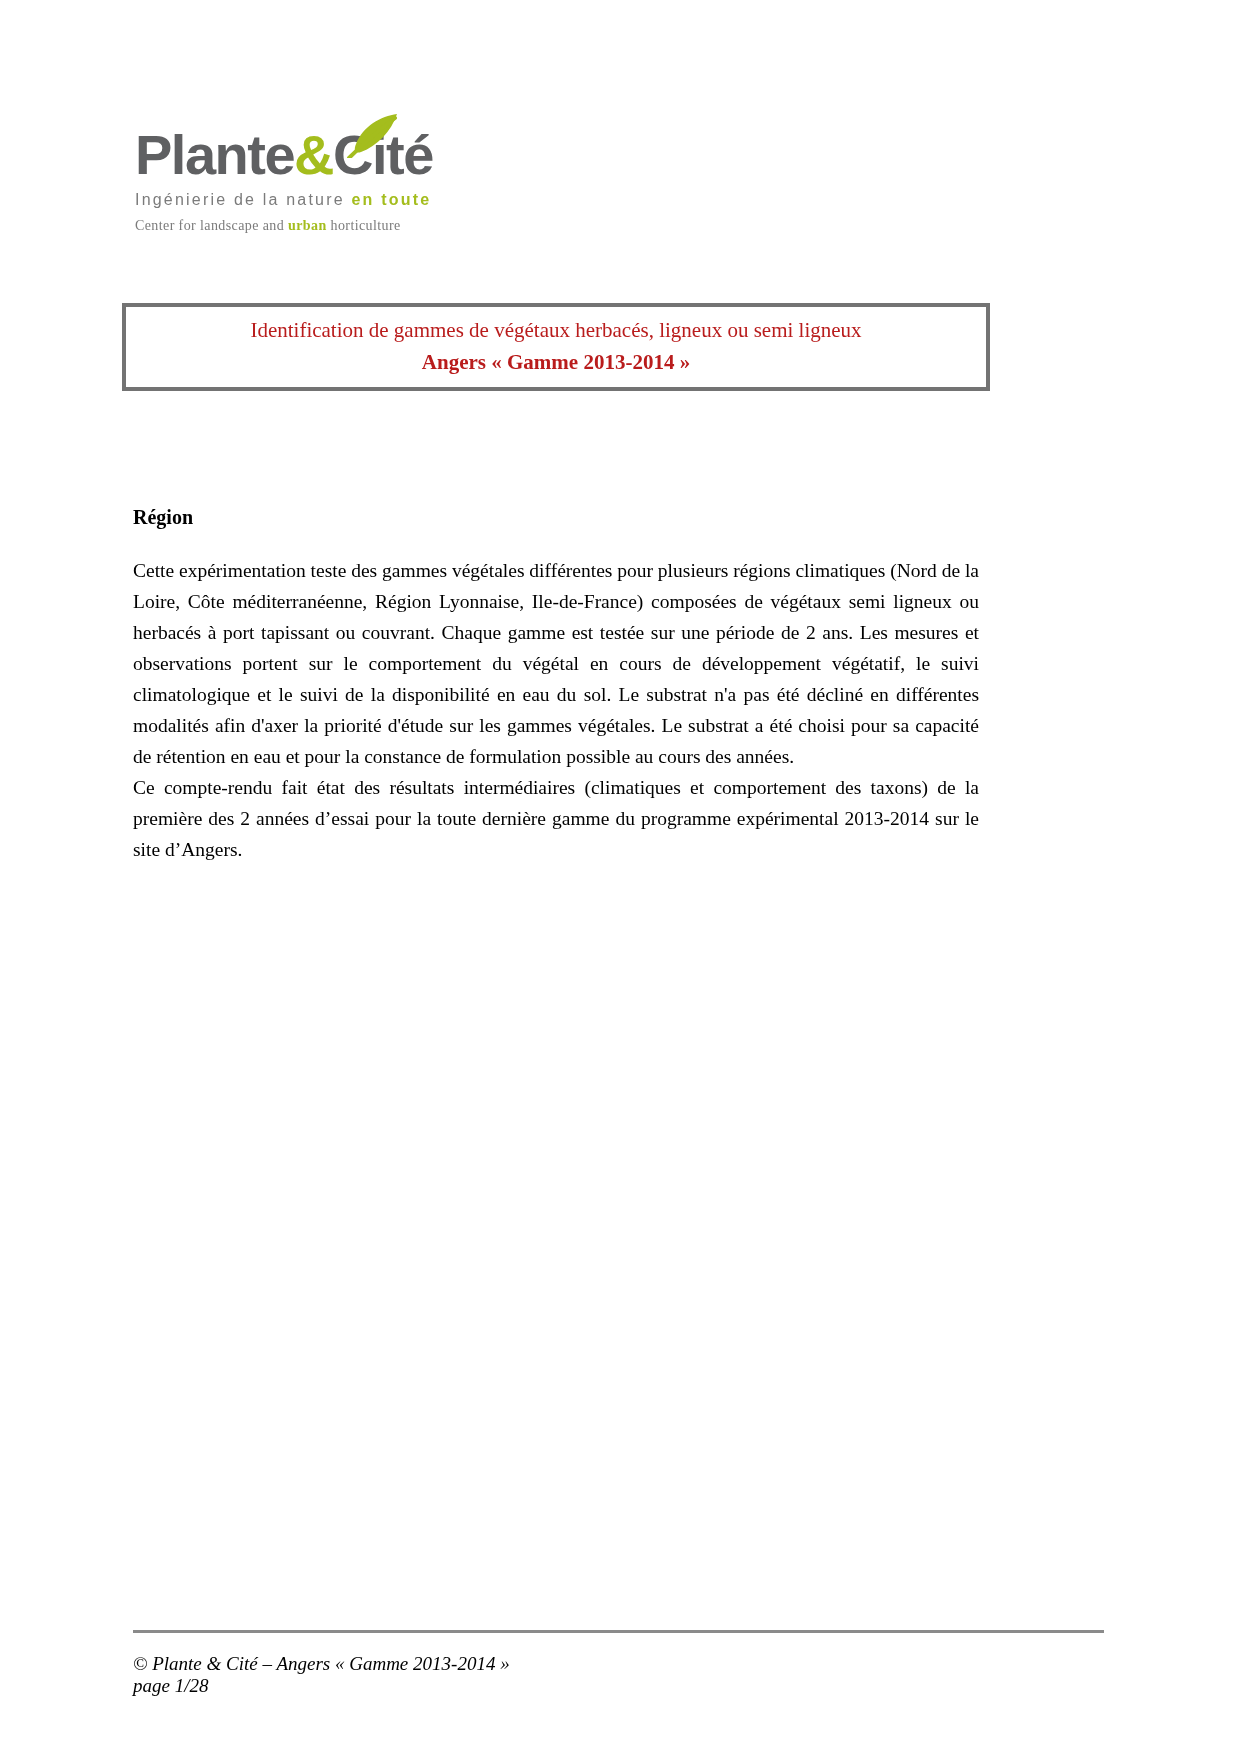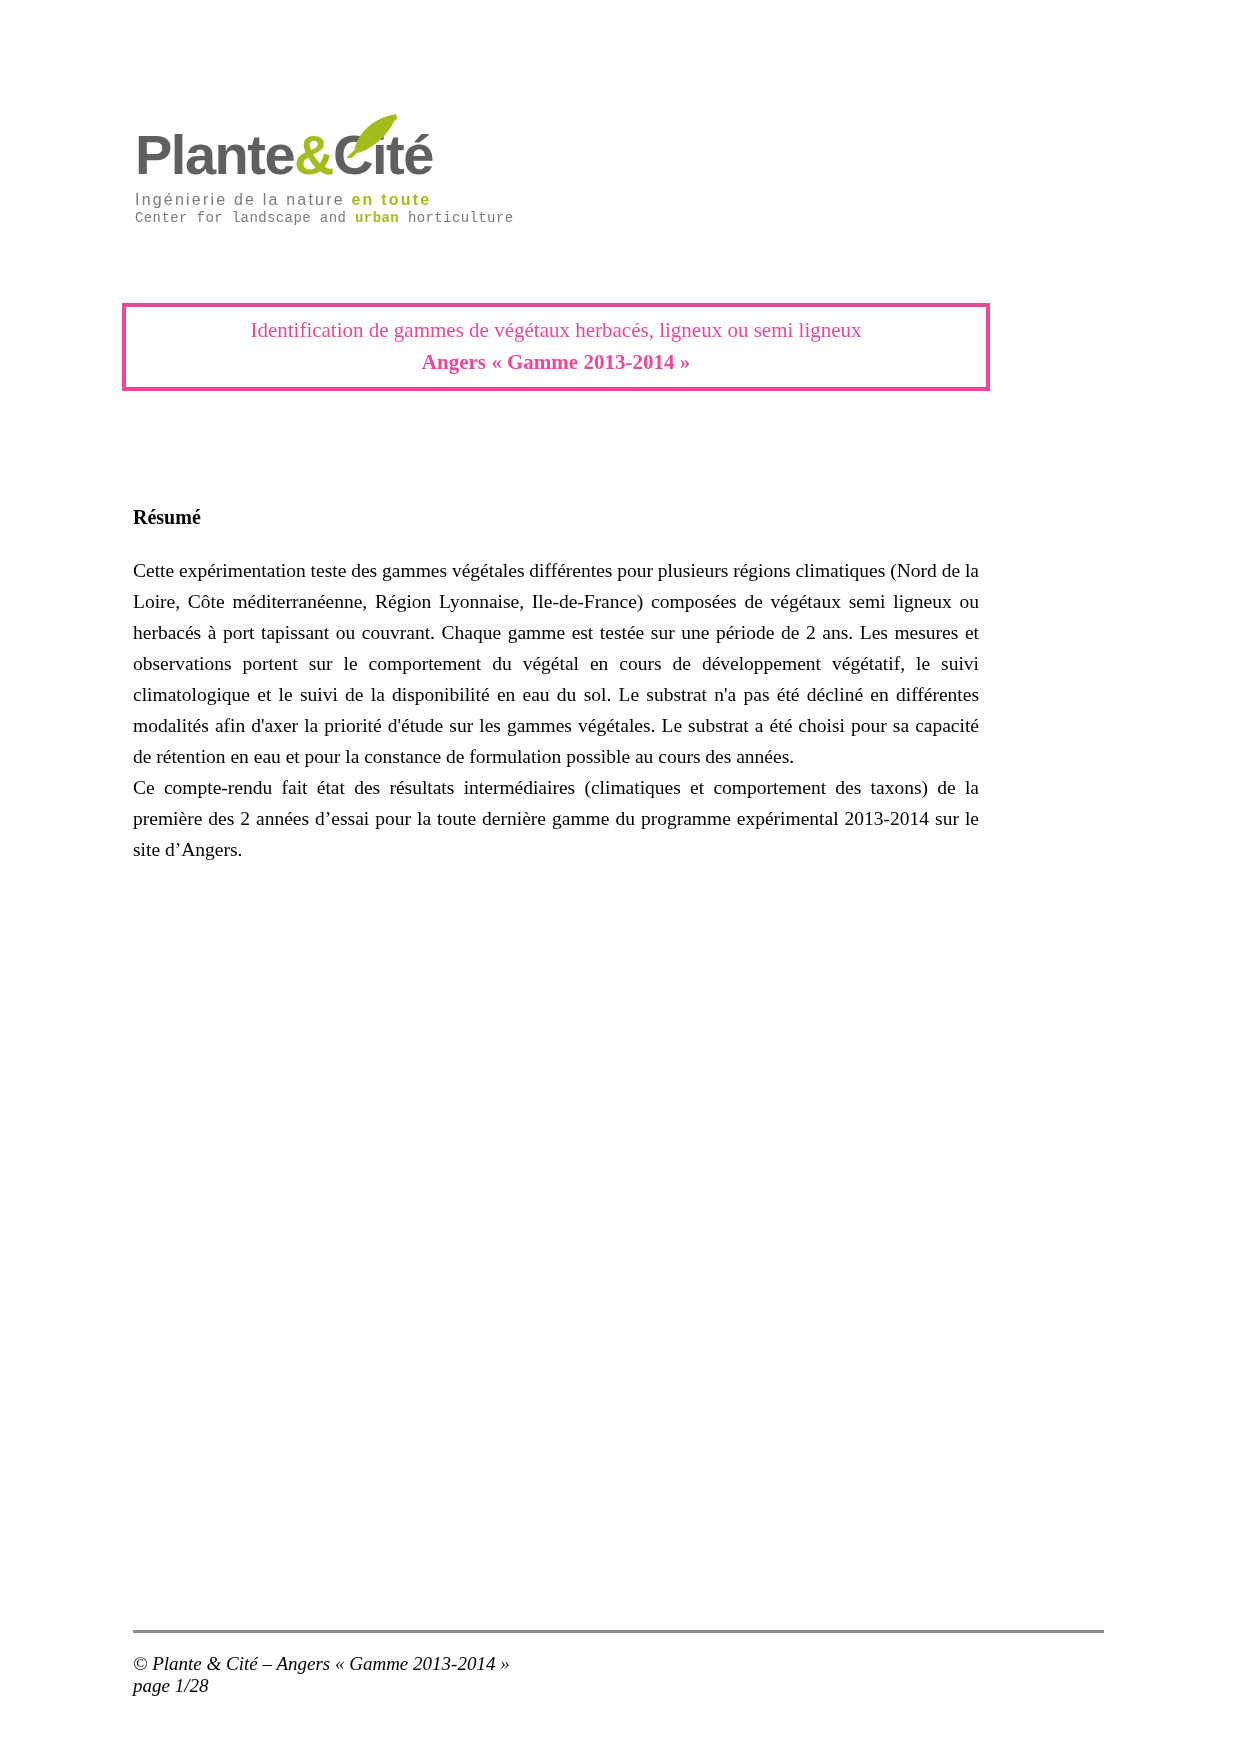--- a/index.html
+++ b/index.html
@@ -18,31 +18,31 @@
     font-size:56px; line-height:1.02; letter-spacing:-1.5px;
     color:#5f6062; white-space:nowrap;
   }
   .brand .amp { color:#a4bd1d; }
   .leaf-wrap { position:absolute; left:212px; top:-16px; pointer-events:none; }
   .tagline1 {
     margin-top:8px; font-family:"Liberation Sans", sans-serif;
     font-size:16px; letter-spacing:2.2px; color:#7b7b7b; white-space:nowrap;
   }
   .tagline2 {
-    margin-top:1px; font-family:Liberation Mono, monospace;
+    margin-top:9px; font-family:Liberation Serif, serif;
     font-size:14px; letter-spacing:0.4px; color:#7b7b7b; white-space:nowrap;
   }
   .green-accent { color:#a4bd1d; font-weight:bold; }
 
   
   .title-box {
     position:absolute; left:122px; top:303px; width:868px;
-    border:4px solid #ec4899; background:#ffffff;
+    border:4px solid #737373; background:#ffffff;
     padding:7px 10px 9px 10px; text-align:center;
-    color:#ec4899; font-size:21px; line-height:32px;
+    color:#b91c1c; font-size:21px; line-height:32px;
   }
   .title-box .bold-line { font-weight:bold; }
 
   
   .resume-heading {
     position:absolute; left:133px; top:506px;
     font-size:20px; font-weight:bold; color:#000;
   }
   .body-text {
     position:absolute; left:133px; top:555px; width:846px;
@@ -85,21 +85,21 @@
       <span class="green-accent">urban</span>
       <span>horticulture</span>
     </div>
   </div>
 
   <div class="title-box">
     <div>Identification de gammes de végétaux herbacés, ligneux ou semi ligneux</div>
     <div class="bold-line">Angers « Gamme 2013-2014 »</div>
   </div>
 
-  <div class="resume-heading">Résumé</div>
+  <div class="resume-heading">Région</div>
 
   <div class="body-text">
     <p>Cette expérimentation teste des gammes végétales différentes pour plusieurs régions climatiques (Nord de la Loire, Côte méditerranéenne, Région Lyonnaise, Ile-de-France) composées de végétaux semi ligneux ou herbacés à port tapissant ou couvrant. Chaque gamme est testée sur une période de 2 ans. Les mesures et observations portent sur le comportement du végétal en cours de développement végétatif, le suivi climatologique et le suivi de la disponibilité en eau du sol. Le substrat n'a pas été décliné en différentes modalités afin d'axer la priorité d'étude sur les gammes végétales. Le substrat a été choisi pour sa capacité de rétention en eau et pour la constance de formulation possible au cours des années.</p>
     <p>Ce compte-rendu fait état des résultats intermédiaires (climatiques et comportement des taxons) de la première des 2 années d’essai pour la toute dernière gamme du programme expérimental 2013-2014 sur le site d’Angers.</p>
   </div>
 
   <div class="footer-rule"></div>
   <div class="footer">
     <span>© Plante &amp; Cité – Angers « Gamme 2013-2014 »</span>
     <span>page 1/28</span>

